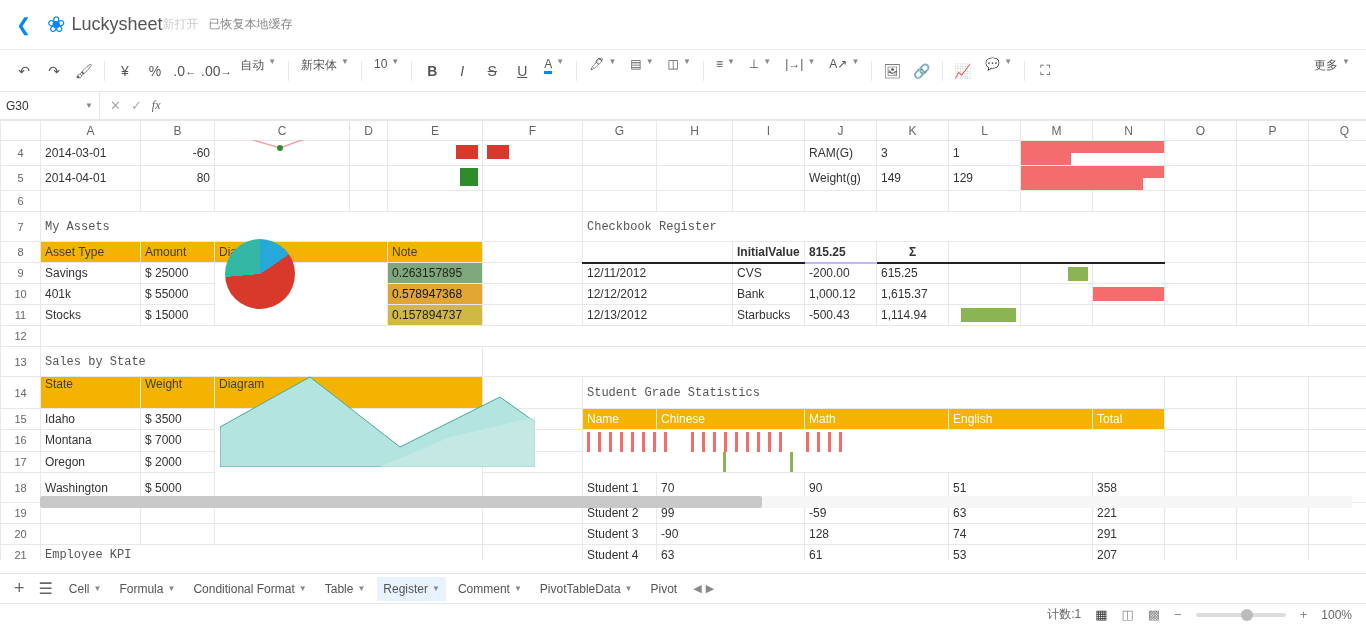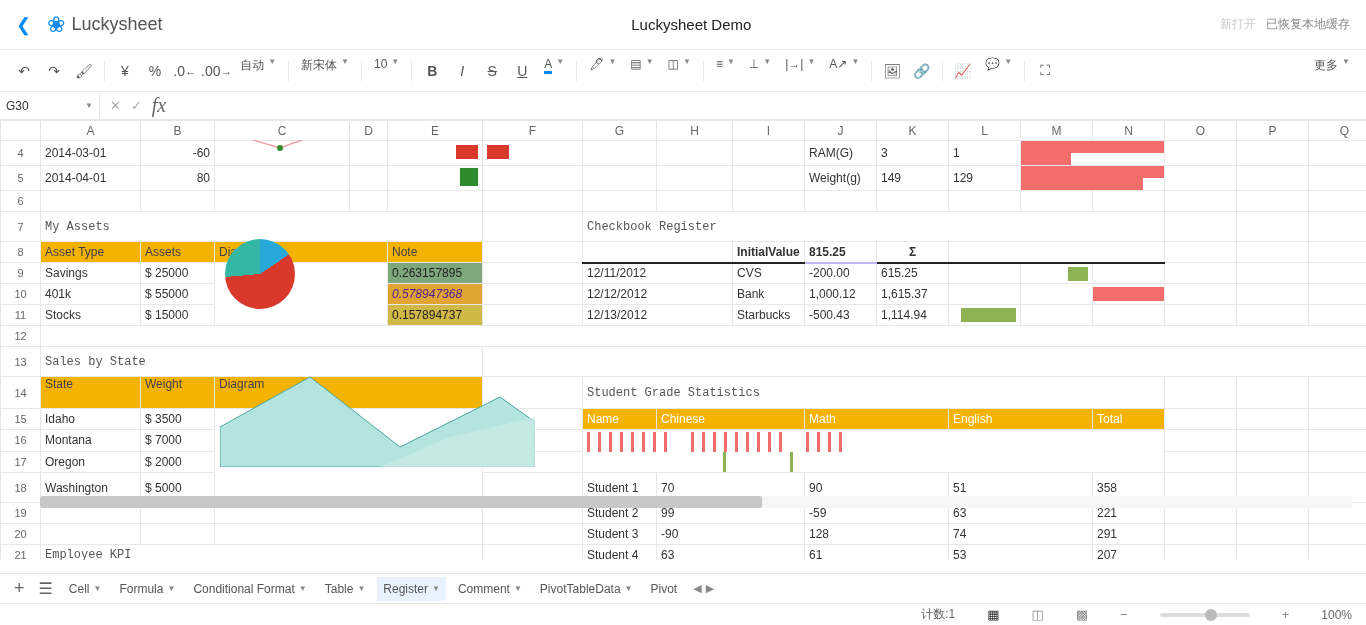--- a/index.html
+++ b/index.html
@@ -24,40 +24,40 @@
   .paint { display: flex; align-items: end; gap: 1px; }
   .paint .brush { font-size: 14px; }
   .more-btn { margin-left: auto; }
   .font-color-underline { border-bottom: 3px solid #0188fb; padding-bottom: 0; line-height: 14px; }
   
   
   .formula-row { display: flex; align-items: center; height: 28px; border-bottom: 1px solid #e8e8e8; }
   .name-box { display: flex; align-items: center; width: 100px; height: 100%; border-right: 1px solid #e8e8e8; padding: 0 6px; justify-content: space-between; font-size: 12px; }
   .name-box .chev { font-size: 8px; color: #888; }
   .fx-controls { display: flex; align-items: center; gap: 10px; padding: 0 10px; color: #aaa; }
-  .fx-label { font-style: italic; font-family: serif; font-size: 20px; color: #666; }
+  .fx-label { font-style: italic; font-family: serif; font-size: 12px; color: #666; }
   .formula-input { flex: 1; height: 100%; border: none; outline: none; padding: 0 6px; font-size: 12px; }
   
   
   .grid-wrap { position: relative; height: 440px; overflow: hidden; }
   .grid { border-collapse: collapse; table-layout: fixed; width: 100%; }
   .grid th, .grid td { border: 1px solid #e8e8e8; height: 21px; padding: 0 4px; overflow: hidden; white-space: nowrap; font-size: 12px; text-align: left; vertical-align: middle; }
   .grid th { background: #fff; color: #666; font-weight: 400; text-align: center; position: sticky; }
   .grid .row-hdr { width: 40px; text-align: center; background: #fff; color: #666; font-size: 11px; }
   .col-hdr-row th { height: 20px; }
   .selected-col { background: #e8f3ff; }
   
   .col-A { width: 100px; } .col-B { width: 74px; } .col-C { width: 135px; } .col-D { width: 38px; } .col-E { width: 95px; } .col-F { width: 100px; } .col-G { width: 74px; } .col-H { width: 76px; } .col-I { width: 72px; } .col-J { width: 72px; } .col-K { width: 72px; } .col-L { width: 72px; } .col-M { width: 72px; } .col-N { width: 72px; } .col-O { width: 72px; } .col-P { width: 72px; } .col-Q { width: 72px; }
   
   .title-cell { text-align: center; font-family: "Courier New", monospace; font-size: 15px; color: #555; }
   .hdr-gold { background: #f5b301; color: #404040; font-weight: 500; }
   .hdr-gold-center { background: #f5b301; color: #fff; font-weight: 500; text-align: center; }
   .note-green { background: #7ea87c; color: #222; }
   .note-yellow { background: #d0b847; color: #222; }
-  .note-gold { background: #e0a533; color: #4c1d95; font-style: italic; }
+  .note-gold { background: #e0a533; color: #0f172a; }
   
   .bar-red { display: inline-block; height: 14px; background: #f46d6d; vertical-align: middle; }
   .bar-green { display: inline-block; height: 14px; background: #8cb452; vertical-align: middle; }
   .bar-solid-green { display: inline-block; width: 18px; height: 18px; background: #2e8b2e; }
   .bar-solid-red { display: inline-block; width: 22px; height: 14px; background: #d8392b; }
   
   .spark-tick { display: inline-block; width: 3px; height: 20px; background: #f46d6d; margin-right: 8px; vertical-align: top; }
   .spark-tick.g { background: #8cb452; }
   
   .bold { font-weight: 600; }
@@ -78,36 +78,35 @@
   .sheet-tab { display: flex; align-items: center; padding: 0 6px; height: 24px; cursor: pointer; font-size: 12px; color: #555; }
   .sheet-tab.active { background: #e8f3ff; }
   .sheet-tab .chev { font-size: 8px; margin-left: 4px; color: #888; }
   .sheet-nav { display: flex; gap: 4px; margin-left: 4px; color: #888; font-size: 11px; }
   
   
   .hscroll { position: absolute; bottom: 52px; left: 40px; right: 14px; height: 12px; background: #f6f6f6; }
   .hscroll-thumb { position: absolute; left: 0; top: 0; height: 100%; width: 55%; background: #c8c8c8; border-radius: 2px; }
   
   
-  .status-bar { position: absolute; bottom: 0; left: 0; right: 0; height: 22px; display: flex; align-items: center; justify-content: flex-end; padding: 0 14px; border-top: 1px solid #e8e8e8; font-size: 12px; color: #666; gap: 32px; background: #fff; }
+  .status-bar { position: absolute; bottom: 0; left: 0; right: 0; height: 22px; display: flex; align-items: center; justify-content: flex-end; padding: 0 14px; border-top: 1px solid #e8e8e8; font-size: 12px; color: #666; gap: 14px; background: #fff; }
   .zoom-slider { width: 90px; height: 4px; background: #ddd; position: relative; border-radius: 2px; }
   .zoom-thumb { position: absolute; left: 45px; top: -4px; width: 12px; height: 12px; background: #bbb; border-radius: 50%; }
   .view-btn { cursor: pointer; color: #888; font-size: 13px; }
   .view-btn.active { color: #333; }
 </style>
 </head>
 <body>
 
 <div class="header">
   <span class="back-btn">❮</span>
   <div class="logo">
     <span class="logo-icon">❀</span>
     <span>Luckysheet</span>
   </div>
-  <div class="doc-title">Luckysheet Demo</div>
   <div class="header-right">
     <span class="dim">新打开</span>
     <span class="status">已恢复本地缓存</span>
   </div>
 </div>
 
 <div class="toolbar">
   <span class="tbtn">↶</span>
   <span class="tbtn">↷</span>
   <span class="tbtn">
@@ -308,21 +307,21 @@
           <td colspan="5" class="title-cell">My Assets</td>
           <td></td>
           <td colspan="8" class="title-cell">Checkbook Register</td>
           <td></td>
           <td></td>
           <td></td>
         </tr>
     <tr>
           <th class="row-hdr">8</th>
           <td class="hdr-gold">Asset Type</td>
-          <td class="hdr-gold">Assets</td>
+          <td class="hdr-gold">Amount</td>
           <td class="hdr-gold" colspan="2">Diagram</td>
           <td class="hdr-gold">Note</td>
           <td></td>
           <td colspan="2" style="border-bottom:2px solid #222"></td>
           <td class="bold" style="text-align:left;border-bottom:2px solid #222">InitialValue</td>
           <td class="bold" style="border-bottom:2px solid #c4b5fd">815.25</td>
           <td class="bold" style="text-align:center;border-bottom:2px solid #222">Σ</td>
           <td colspan="3" style="border-bottom:2px solid #222"></td>
           <td></td>
           <td></td>

